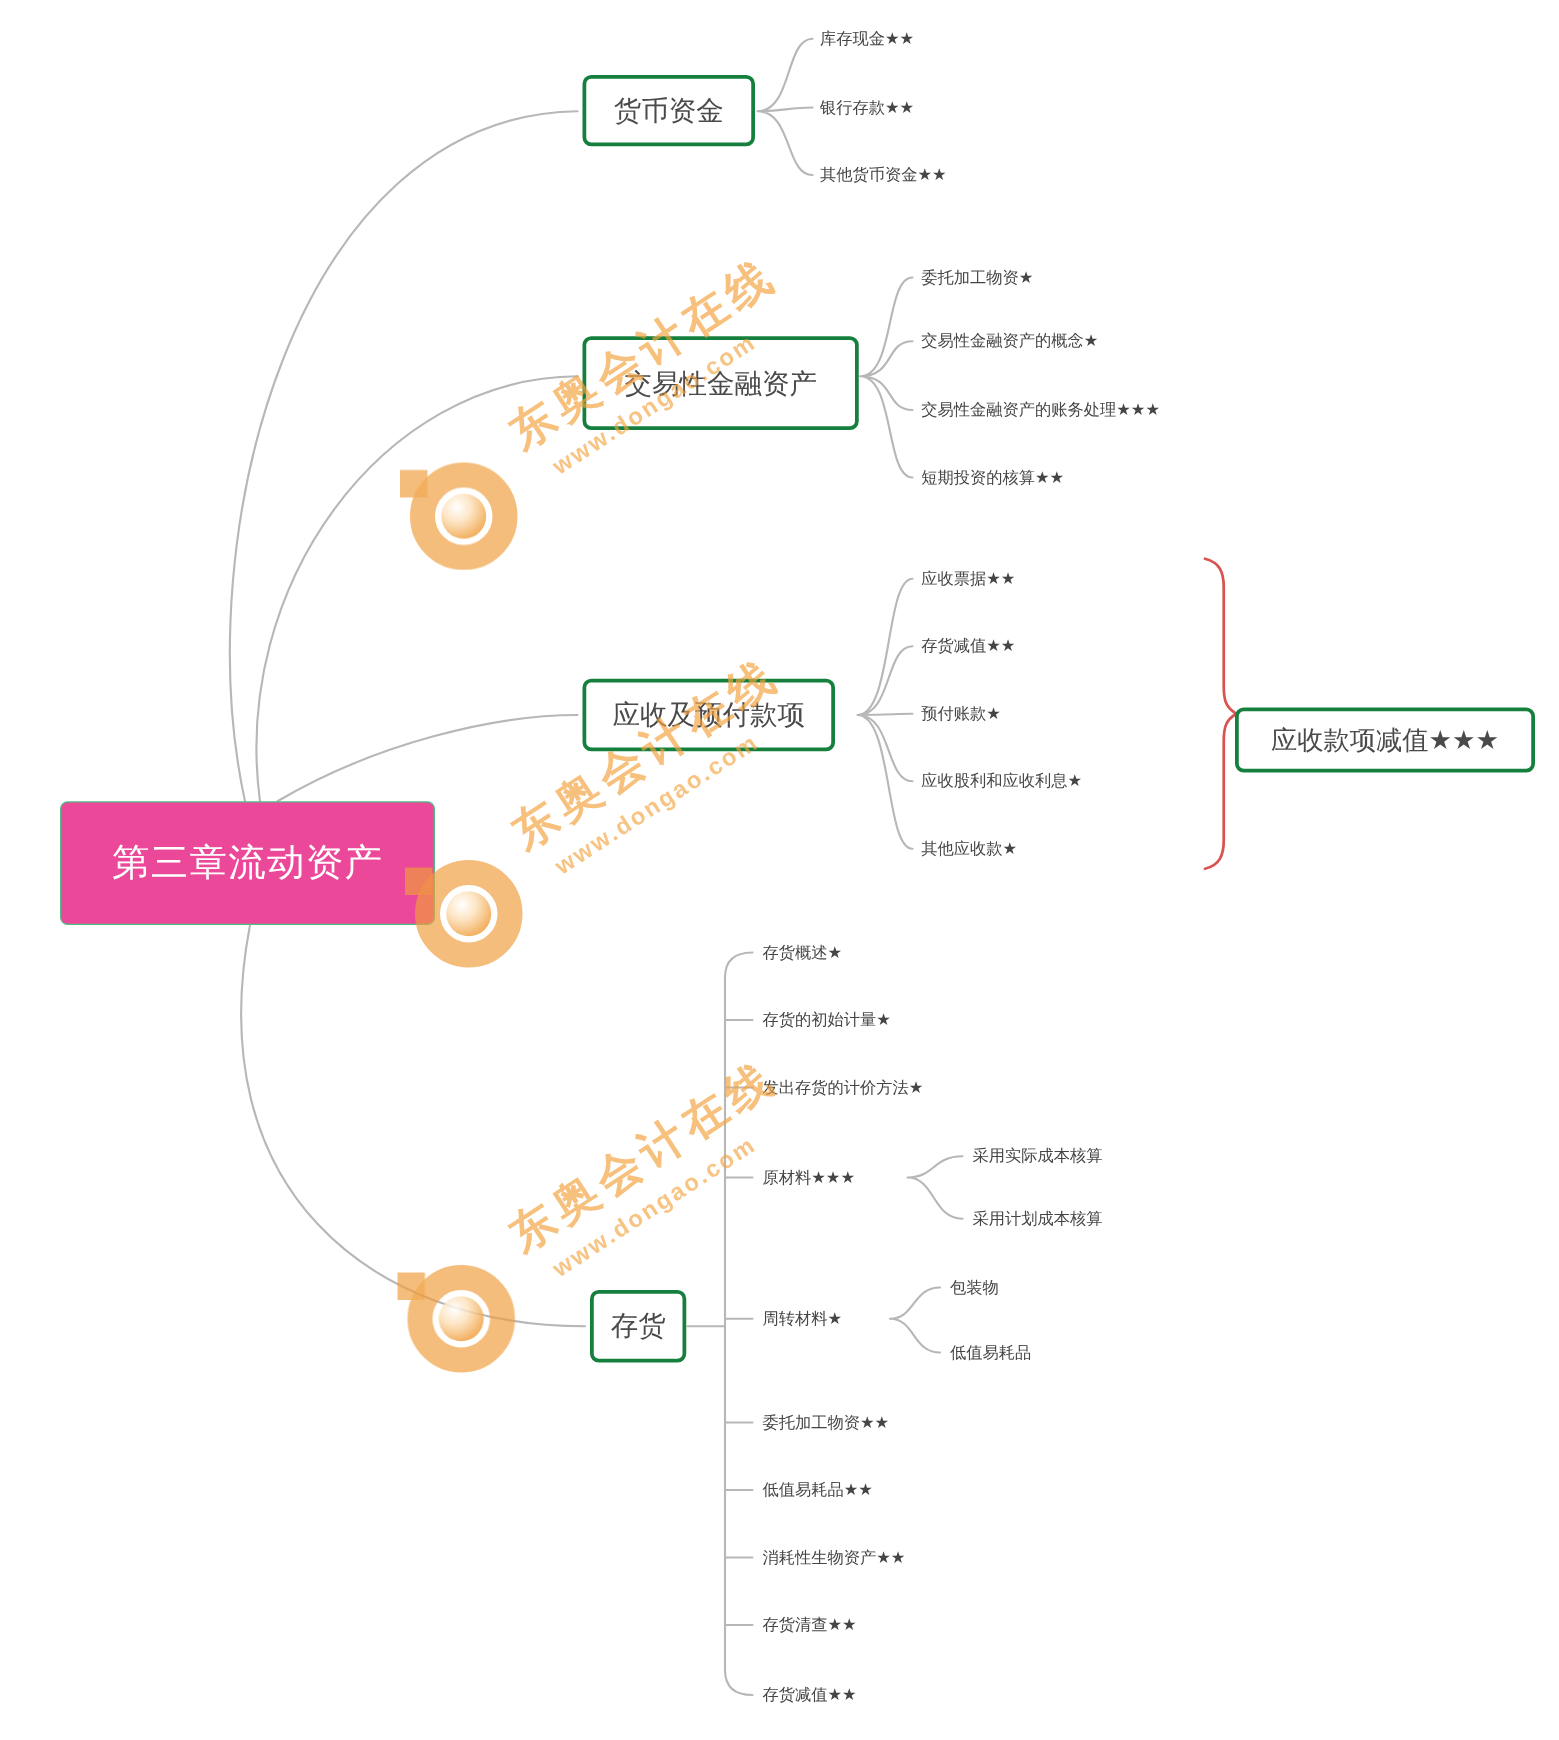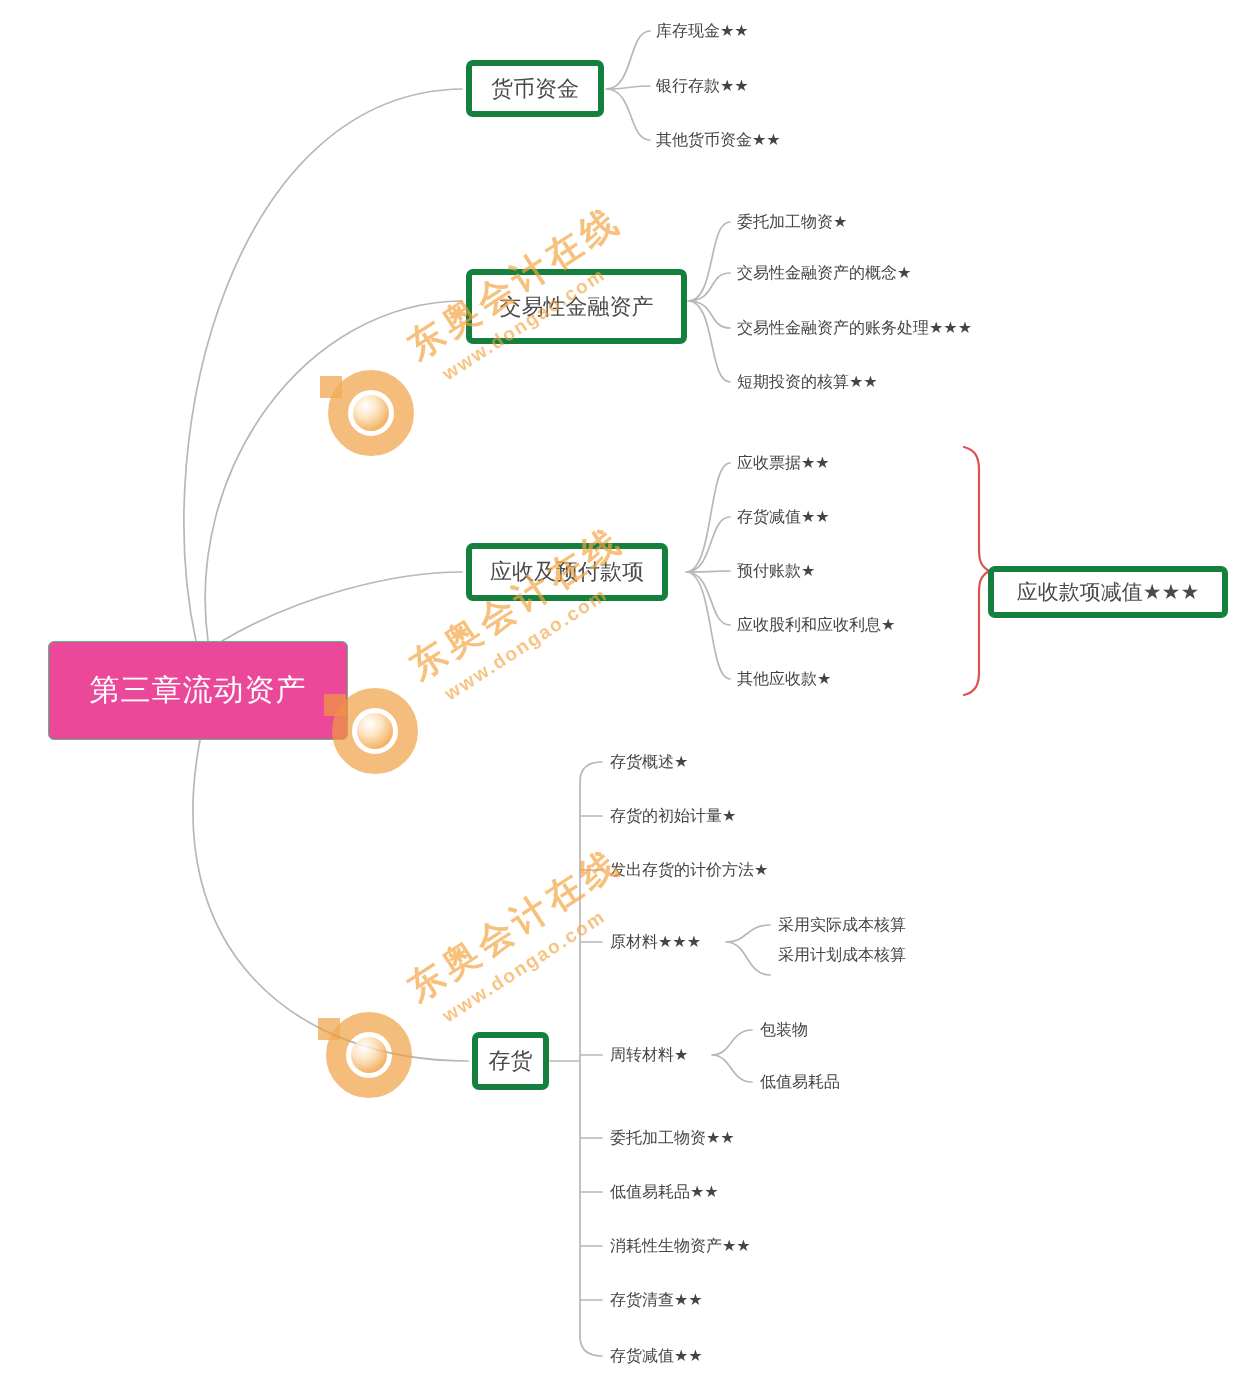--- a/index.html
+++ b/index.html
@@ -4,29 +4,29 @@
 <style>
   html,body { margin:0; padding:0; }
   body {
     width:1247px; height:1392px; position:relative; background:#ffffff;
     font-family:"Liberation Sans","DejaVu Sans",sans-serif; overflow:hidden;
     color:#4a4a4a;
   }
   .connectors { position:absolute; left:0; top:0; z-index:1; }
   .box {
     position:absolute; display:flex; align-items:center; justify-content:center;
-    background:#ffffff; border:6px solid #15803d; border-radius:7px;
+    background:#ffffff; border:3px solid #15803d; border-radius:7px;
     font-size:22px; color:#4a4a4a; z-index:2; box-sizing:border-box; white-space:nowrap;
   }
   .root {
     background:#ec4899; border:1px solid #4fbe85; color:#ffffff;
     font-size:30px; letter-spacing:1px; border-radius:6px;
   }
   .leaf {
-    position:absolute; transform:translateY(-50%); font-size:16px;
+    position:absolute; transform:translateY(-50%); font-size:13px;
     color:#454545; white-space:nowrap; z-index:2;
   }
   .annotation { font-size:21px;margin-top:20px; }
   
   .watermark { position:absolute; z-index:3; pointer-events:none; opacity:.85; }
   .wm-text { transform:rotate(-33deg); transform-origin:left top; }
   .wm-brand { font-size:36px; font-weight:bold; letter-spacing:5px; color:rgba(242,162,62,.8); }
   .wm-url { font-size:19px; font-weight:bold; letter-spacing:2px; color:rgba(242,162,62,.75); margin:4px 0 0 14px; }
   .wm-logo {
     position:absolute; width:86px; height:86px; border-radius:50%;
@@ -112,21 +112,21 @@
   <div class="leaf" style="left:610px;top:870px">发出存货的计价方法★</div>
   <div class="leaf" style="left:610px;top:942px">原材料★★★</div>
   <div class="leaf" style="left:610px;top:1055px">周转材料★</div>
   <div class="leaf" style="left:610px;top:1138px">委托加工物资★★</div>
   <div class="leaf" style="left:610px;top:1192px">低值易耗品★★</div>
   <div class="leaf" style="left:610px;top:1246px">消耗性生物资产★★</div>
   <div class="leaf" style="left:610px;top:1300px">存货清查★★</div>
   <div class="leaf" style="left:610px;top:1356px">存货减值★★</div>
 
   <div class="leaf" style="left:778px;top:925px">采用实际成本核算</div>
-  <div class="leaf" style="left:778px;top:955px">采用计划成本核算</div>
+  <div class="leaf" style="left:778px;top:975px">采用计划成本核算</div>
 
   <div class="leaf" style="left:760px;top:1030px">包装物</div>
   <div class="leaf" style="left:760px;top:1082px">低值易耗品</div>
 
   <div class="watermark" style="left:398px;top:330px">
     <div class="wm-text">
       <div class="wm-brand">东奥会计在线</div>
       <div class="wm-url">www.dongao.com</div>
     </div>
     <div class="wm-logo" style="left:-70px;top:40px">

